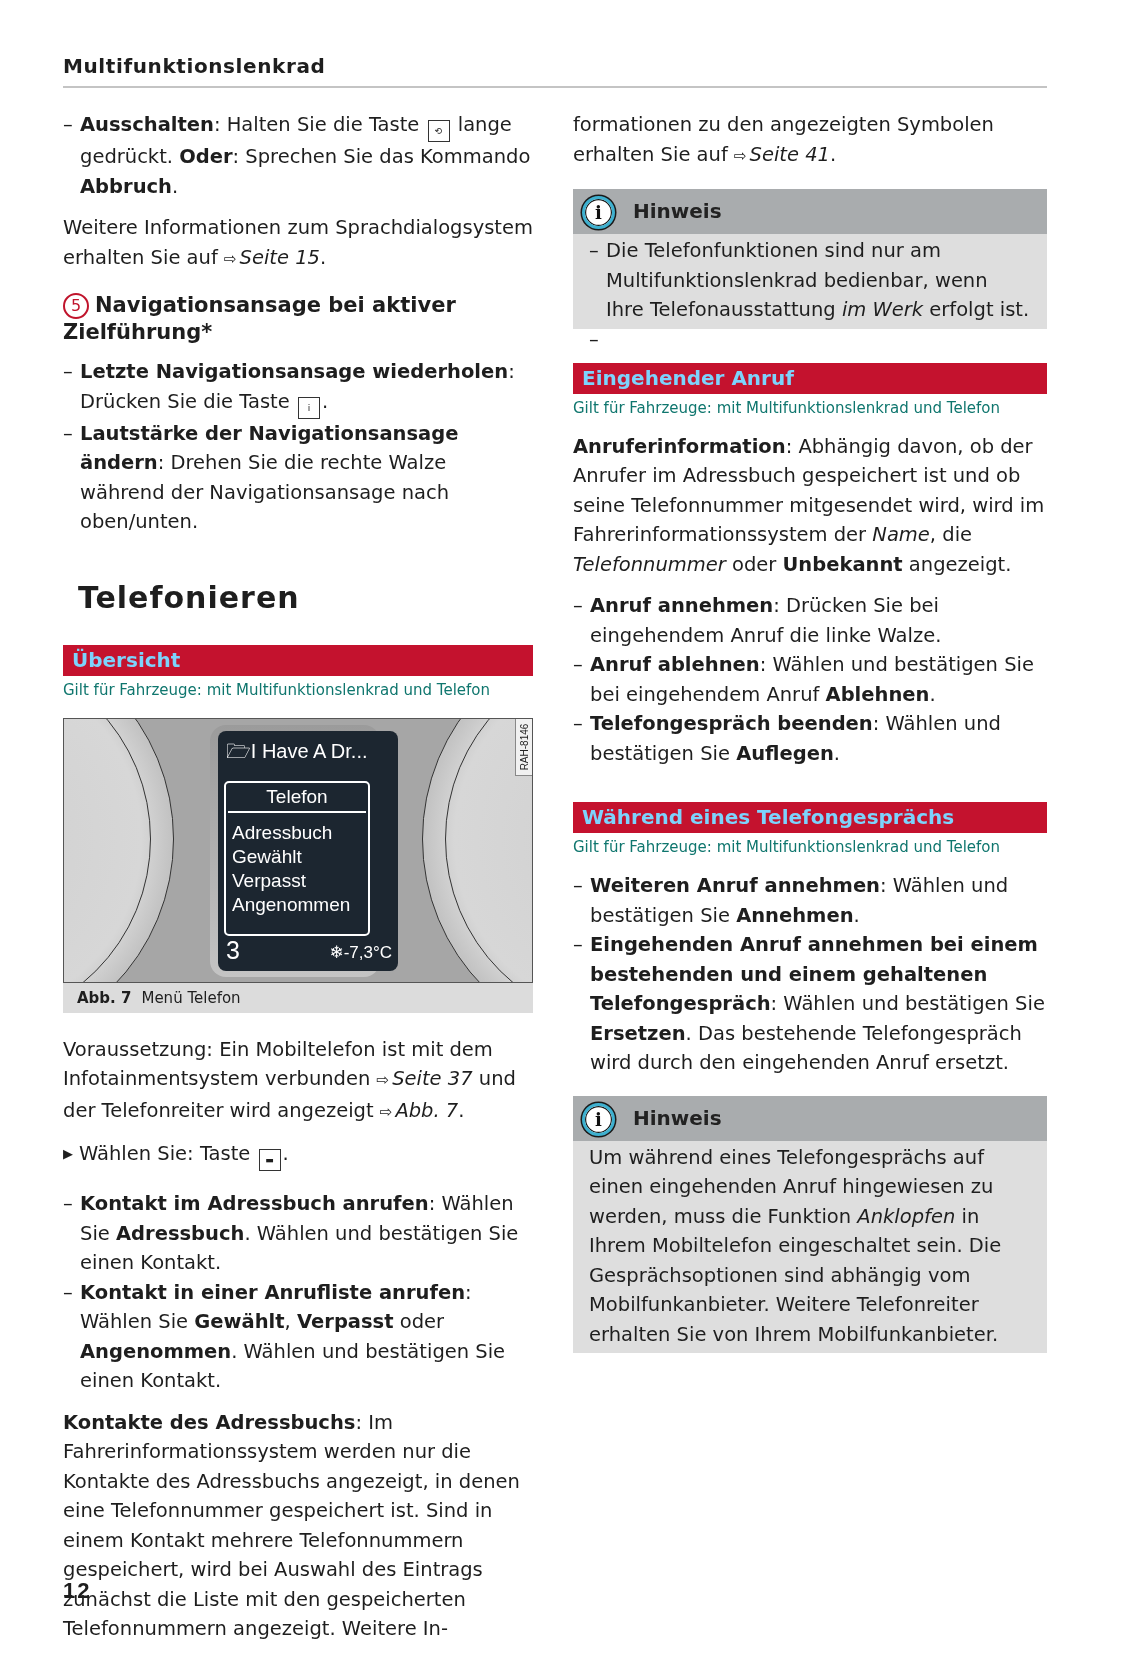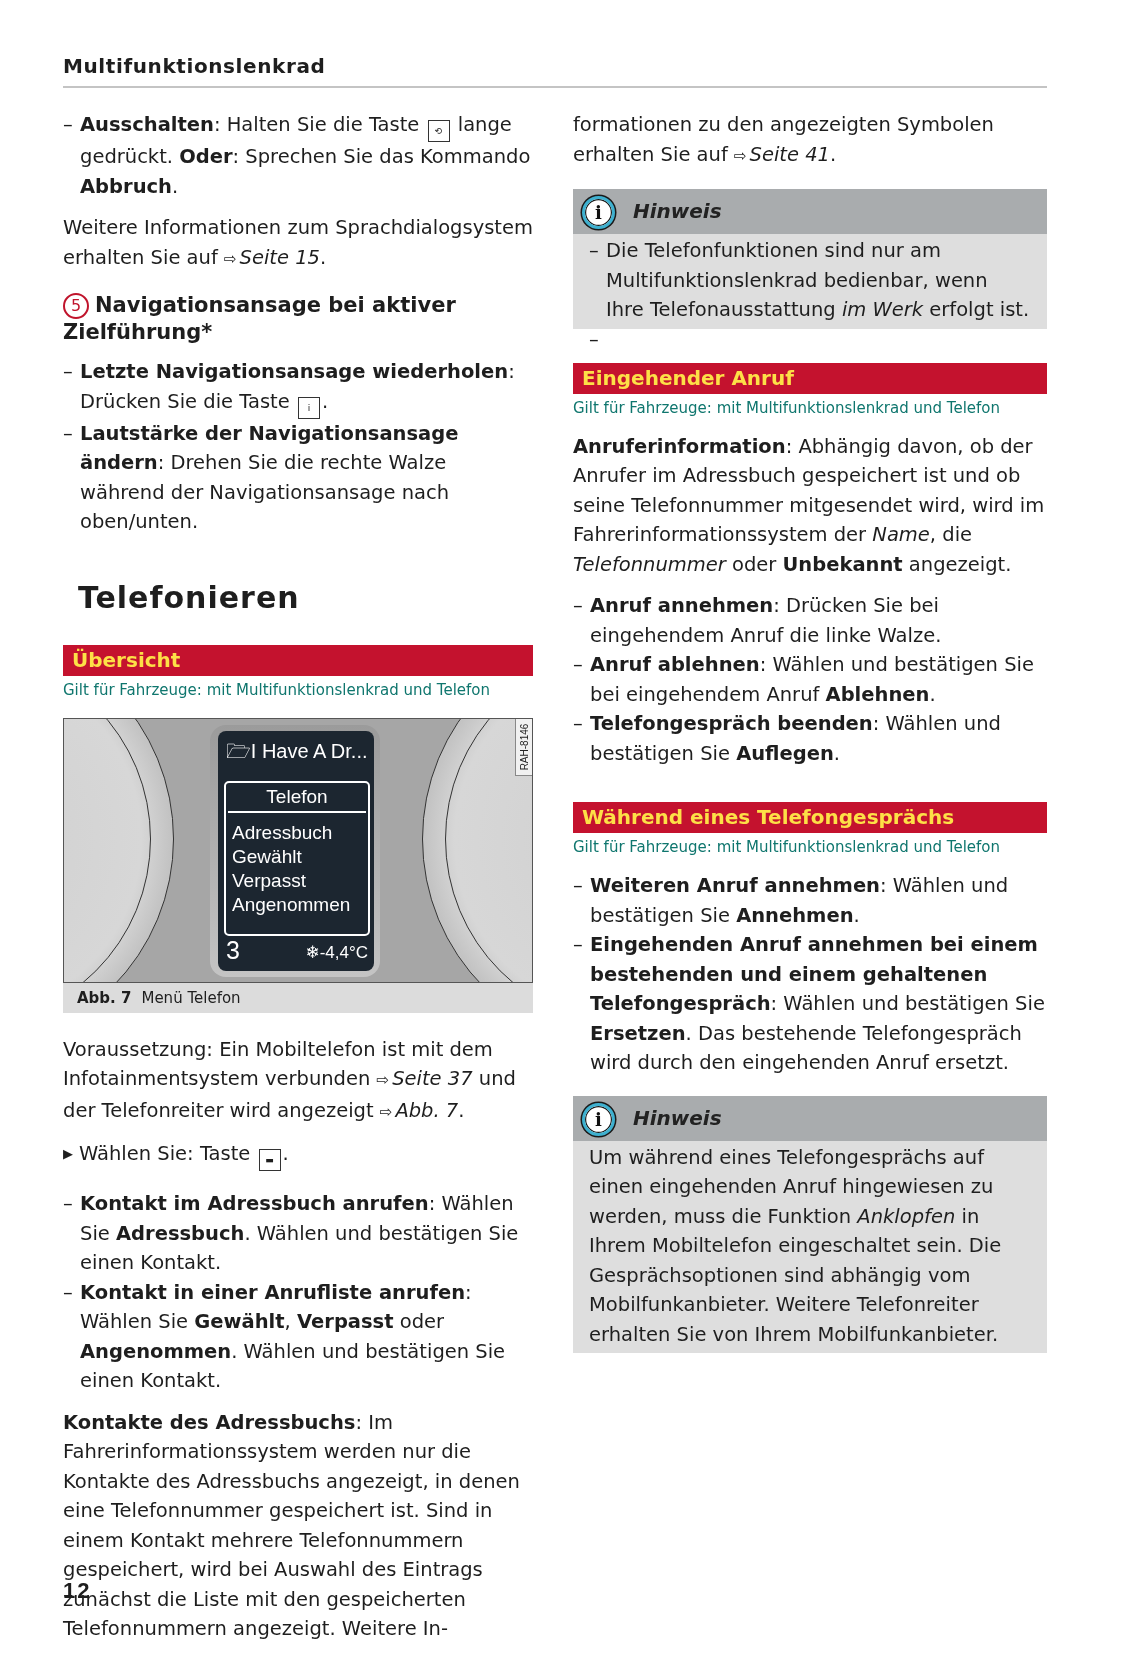--- a/index.html
+++ b/index.html
@@ -21,46 +21,46 @@
   b { font-weight:bold; }
   i { font-style:italic; }
   .ref-arrow { font-size:15px; margin-right:3px; }
   .key { display:inline-block; width:20px; height:20px; border:1.2px solid #333; vertical-align:-3px; font-size:9px; text-align:center; line-height:20px; margin:0 2px; }
 
   .subhead { font-size:21px; font-weight:bold; line-height:26px; margin:0; }
   .circled { display:inline-block; width:22px; height:22px; border:2px solid #c0142c; border-radius:50%; color:#c0142c; font-size:16px; line-height:22px; text-align:center; font-weight:normal; margin-right:6px; vertical-align:1px; }
 
   .h1 { font-family:"DejaVu Sans", sans-serif; font-weight:bold; font-size:30px; letter-spacing:1px; margin:15px; line-height:40px; }
 
-  .redbar { background:#c4122e; color:#fde047; font-weight:bold; font-size:20px; height:31px; line-height:31px; padding-left:9px; }
+  .redbar { background:#c4122e; color:#7dd3fc; font-weight:bold; font-size:20px; height:31px; line-height:31px; padding-left:9px; }
   .gilt { font-size:15px; color:#0f766e; line-height:24px; margin-top:2px; }
 
   .figure { position:relative; width:470px; height:265px; background:#a6a6a6; border:1px solid #555; box-sizing:border-box; overflow:hidden; }
   .gauge { position:absolute; top:-90px; width:420px; height:420px; border-radius:50%; background:radial-gradient(circle at 50% 50%, #cfcfcf 0%, #d7d7d7 60%, #c3c3c3 70%, #b9b9b9 100%); border:1.5px solid #333; box-sizing:border-box; }
   .gauge.left { left:-310px; }
   .gauge.right { right:-310px; }
   .gauge::after { content:""; position:absolute; inset:22px; border-radius:50%; border:1.5px solid #333; }
   .screen-bezel { position:absolute; left:146px; top:6px; width:170px; height:252px; border-radius:16px; background:linear-gradient(#9b9b9b,#c4c4c4); }
-  .screen { position:absolute; left:154px; top:12px; width:156px; height:240px; background:#1c2630; border-radius:8px; color:#fff; font-family:"Liberation Sans", sans-serif; }
+  .screen { position:absolute; left:154px; top:12px; width:180px; height:240px; background:#1c2630; border-radius:8px; color:#fff; font-family:"Liberation Sans", sans-serif; }
   .screen .top { position:absolute; left:8px; top:6px; font-size:20px; white-space:nowrap; }
   .screen .menu { position:absolute; left:6px; top:50px; width:146px; height:155px; border:2px solid #fff; border-radius:5px; box-sizing:border-box; }
   .screen .menu .head { text-align:center; font-size:19px; height:28px; line-height:28px; border-bottom:2px solid #fff; margin:0 2px; }
   .screen .menu .item { font-size:19px; line-height:24px; padding-left:6px; }
   .screen .menu .items { margin-top:8px; }
   .screen .gear { position:absolute; left:8px; bottom:6px; font-size:25px; }
   .screen .temp { position:absolute; right:6px; bottom:8px; font-size:17px; }
   .rah { position:absolute; right:0; top:0; width:16px; height:56px; background:#f1f1f1; border-left:1px solid #888; border-bottom:1px solid #888; }
   .rah span { position:absolute; left:50%; top:50%; transform:translate(-50%,-50%) rotate(-90deg); font-size:10px; font-family:"Liberation Sans", sans-serif; white-space:nowrap; color:#222; }
   .caption { width:470px; height:30px; background:#dcdcdc; font-size:15px; line-height:30px; padding-left:14px; box-sizing:border-box; }
   .caption b { margin-right:10px; }
 
   .hinweis { background:#dedede; }
   .hinweis .hhead { background:#a9acae; height:45px; position:relative; }
   .hinweis .hicon { position:absolute; left:9px; top:7px; width:27px; height:27px; border-radius:50%; background:#fff; border:3px solid #3eb0cf; box-shadow:0 0 0 1.5px #1a1a1a, inset 0 0 0 1.2px #1a1a1a; text-align:center; line-height:27px; font-family:"DejaVu Serif", serif; font-weight:bold; font-size:18px; color:#111; }
-  .hinweis .htitle { position:absolute; left:60px; top:0; line-height:45px; font-weight:bold; font-size:20px; color:#222;font-style:italic; }
+  .hinweis .htitle { position:absolute; left:60px; top:0; line-height:45px; font-weight:bold; font-size:20px; color:#222; }
   .hinweis .hbody { padding:2px 16px 4px 16px; }
 
   .pagenum { position:absolute; left:63px; top:1578px; font-weight:bold; font-size:22px; letter-spacing:2px; font-family:Liberation Sans, sans-serif; }
   .tri { font-size:13px; margin-right:6px; vertical-align:2px; }
 </style>
 </head>
 <body>
 
 <div class="page-header">
   <div class="title">Multifunktionslenkrad</div>
@@ -101,21 +101,21 @@
       <div class="menu">
         <div class="head">Telefon</div>
         <div class="items">
           <div class="item">Adressbuch</div>
           <div class="item">Gewählt</div>
           <div class="item">Verpasst</div>
           <div class="item">Angenommen</div>
         </div>
       </div>
       <div class="gear">3</div>
-      <div class="temp"><span>❄</span><span>-4,4°C</span></div>
+      <div class="temp"><span>❄</span><span>-7,3°C</span></div>
     </div>
     <div class="rah">
         <span>RAH-8146</span>
       </div>
   </div>
   <div class="caption"><b>Abb. 7</b><span>Menü Telefon</span></div>
 
   <div style="height:22px"></div>
   <p><span>Voraussetzung: Ein Mobiltelefon ist mit dem Infotainmentsystem verbunden </span><span class="ref-arrow">⇨</span><i>Seite 37</i><span> und der Telefonreiter wird angezeigt </span><span class="ref-arrow">⇨</span><i>Abb. 7</i><span>.</span></p>
   <div class="gap-s"></div>

